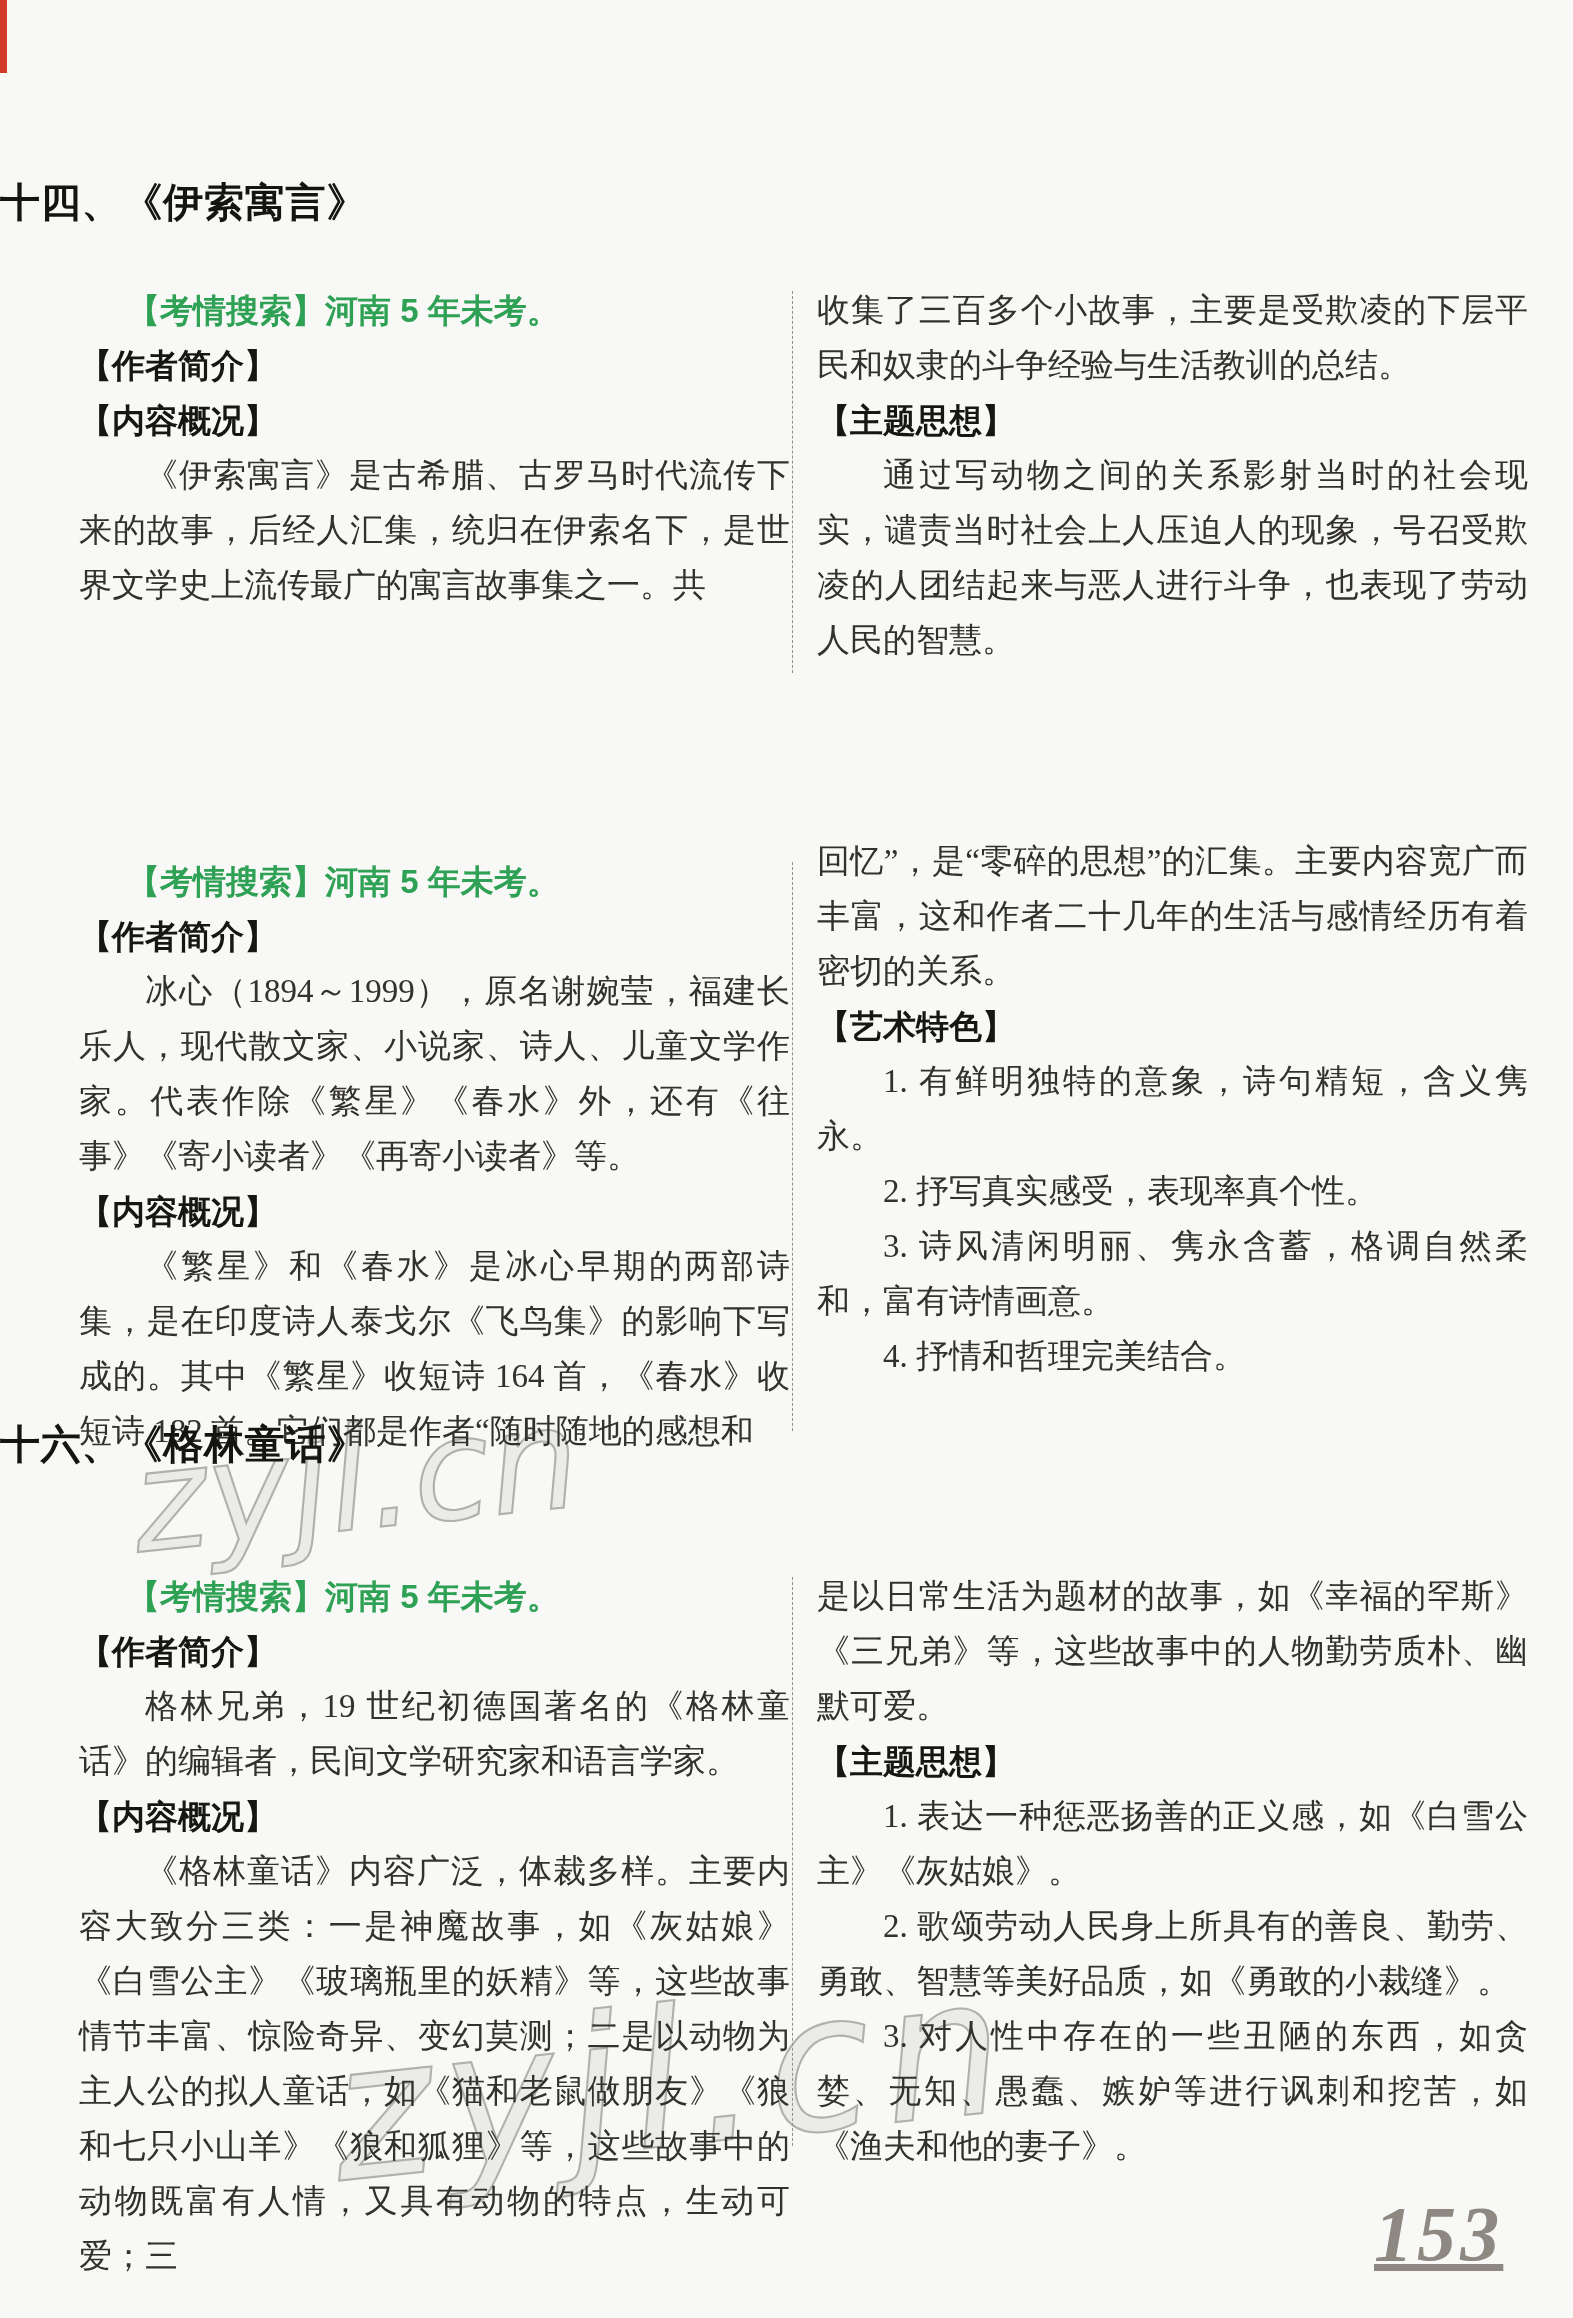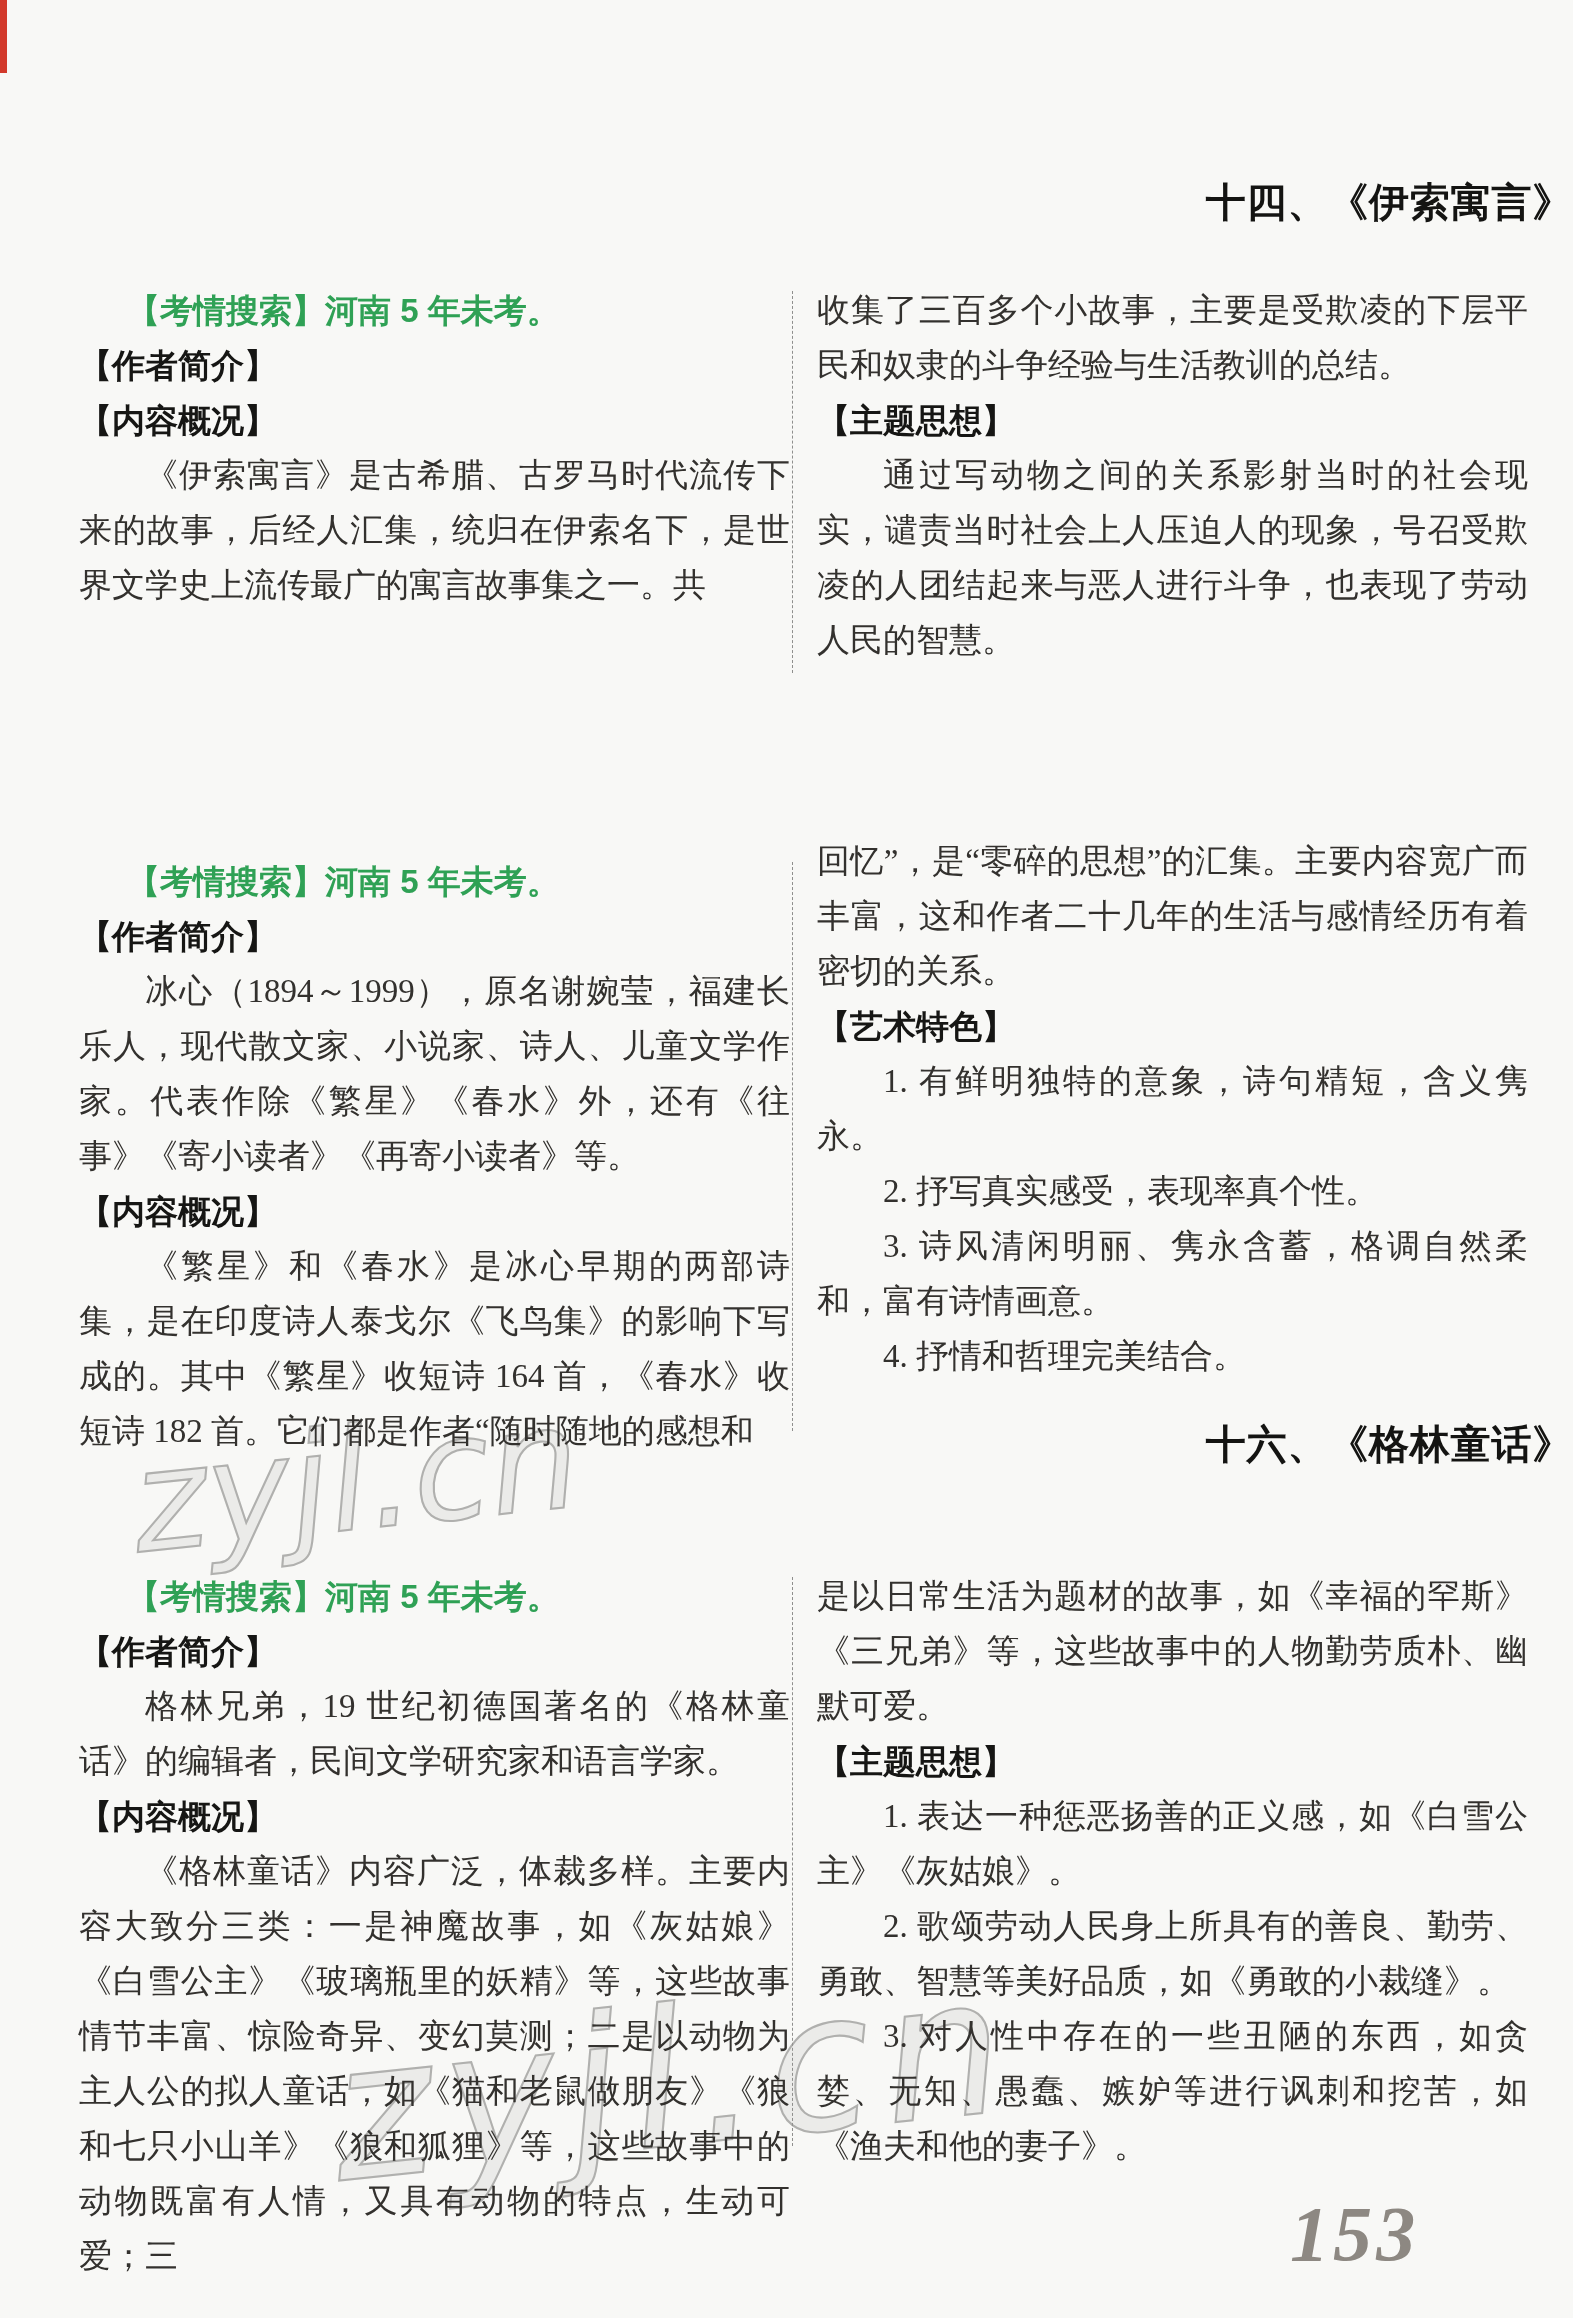--- a/index.html
+++ b/index.html
@@ -3,21 +3,21 @@
 <meta charset="utf-8">
 <style>
   html,body { margin:0; padding:0; }
   .page {
     position:relative; width:1573px; height:2319px;
     background:#f8f8f6; overflow:hidden;
     font-family:"Liberation Serif","DejaVu Serif",serif;
   }
   .corner-mark { position:absolute; left:0; top:0; width:7.4px; height:73px; background:#d2392b; }
   .sec-title {
-    position:absolute; left:0; width:100%; text-align:right;
+    position:absolute; left:0; width:100%; text-align:left;
     font-family:"Liberation Sans","DejaVu Sans",sans-serif;
     font-weight:700; font-size:40px; color:#141412; letter-spacing:0.8px;
   }
   .col {
     position:absolute; width:711px; font-size:33px; line-height:55px;
     color:#33312e; text-align:justify;
   }
   .col-l { left:79px; }
   .col-r { left:817px; }
   .tagline {
@@ -32,24 +32,24 @@
   .p.cont { text-indent:0; }
   .divider { position:absolute; left:792px; width:0; border-left:1.7px dashed #8f8f8d; }
   .watermark {
     position:absolute; font-family:"DejaVu Sans",sans-serif; font-style:italic;
     color:rgba(170,170,168,0.16); -webkit-text-stroke:2.1px #b0b0ae;
     white-space:nowrap; pointer-events:none;
   }
   .wm1 { left:132px; top:1398px; font-size:141px; transform:rotate(-6deg); }
   .wm2 { left:331px; top:1969px; font-size:190px; letter-spacing:11.6px; transform:rotate(-6deg); }
   .page-num {
-    position:absolute; left:1290px; top:2189px;
+    position:absolute; left:1374px; top:2189px;
     font-family:"Liberation Serif","DejaVu Serif",serif;
     font-style:italic; font-weight:700; font-size:78px;
-    color:#8d8882; letter-spacing:4.1px;
+    color:#8d8882; letter-spacing:4.1px;text-decoration:underline;
   }
 </style>
 </head>
 <body>
 
 <div class="page">
 
   <div class="corner-mark"></div>
 
   <div class="watermark wm1">zyjl.cn</div>

